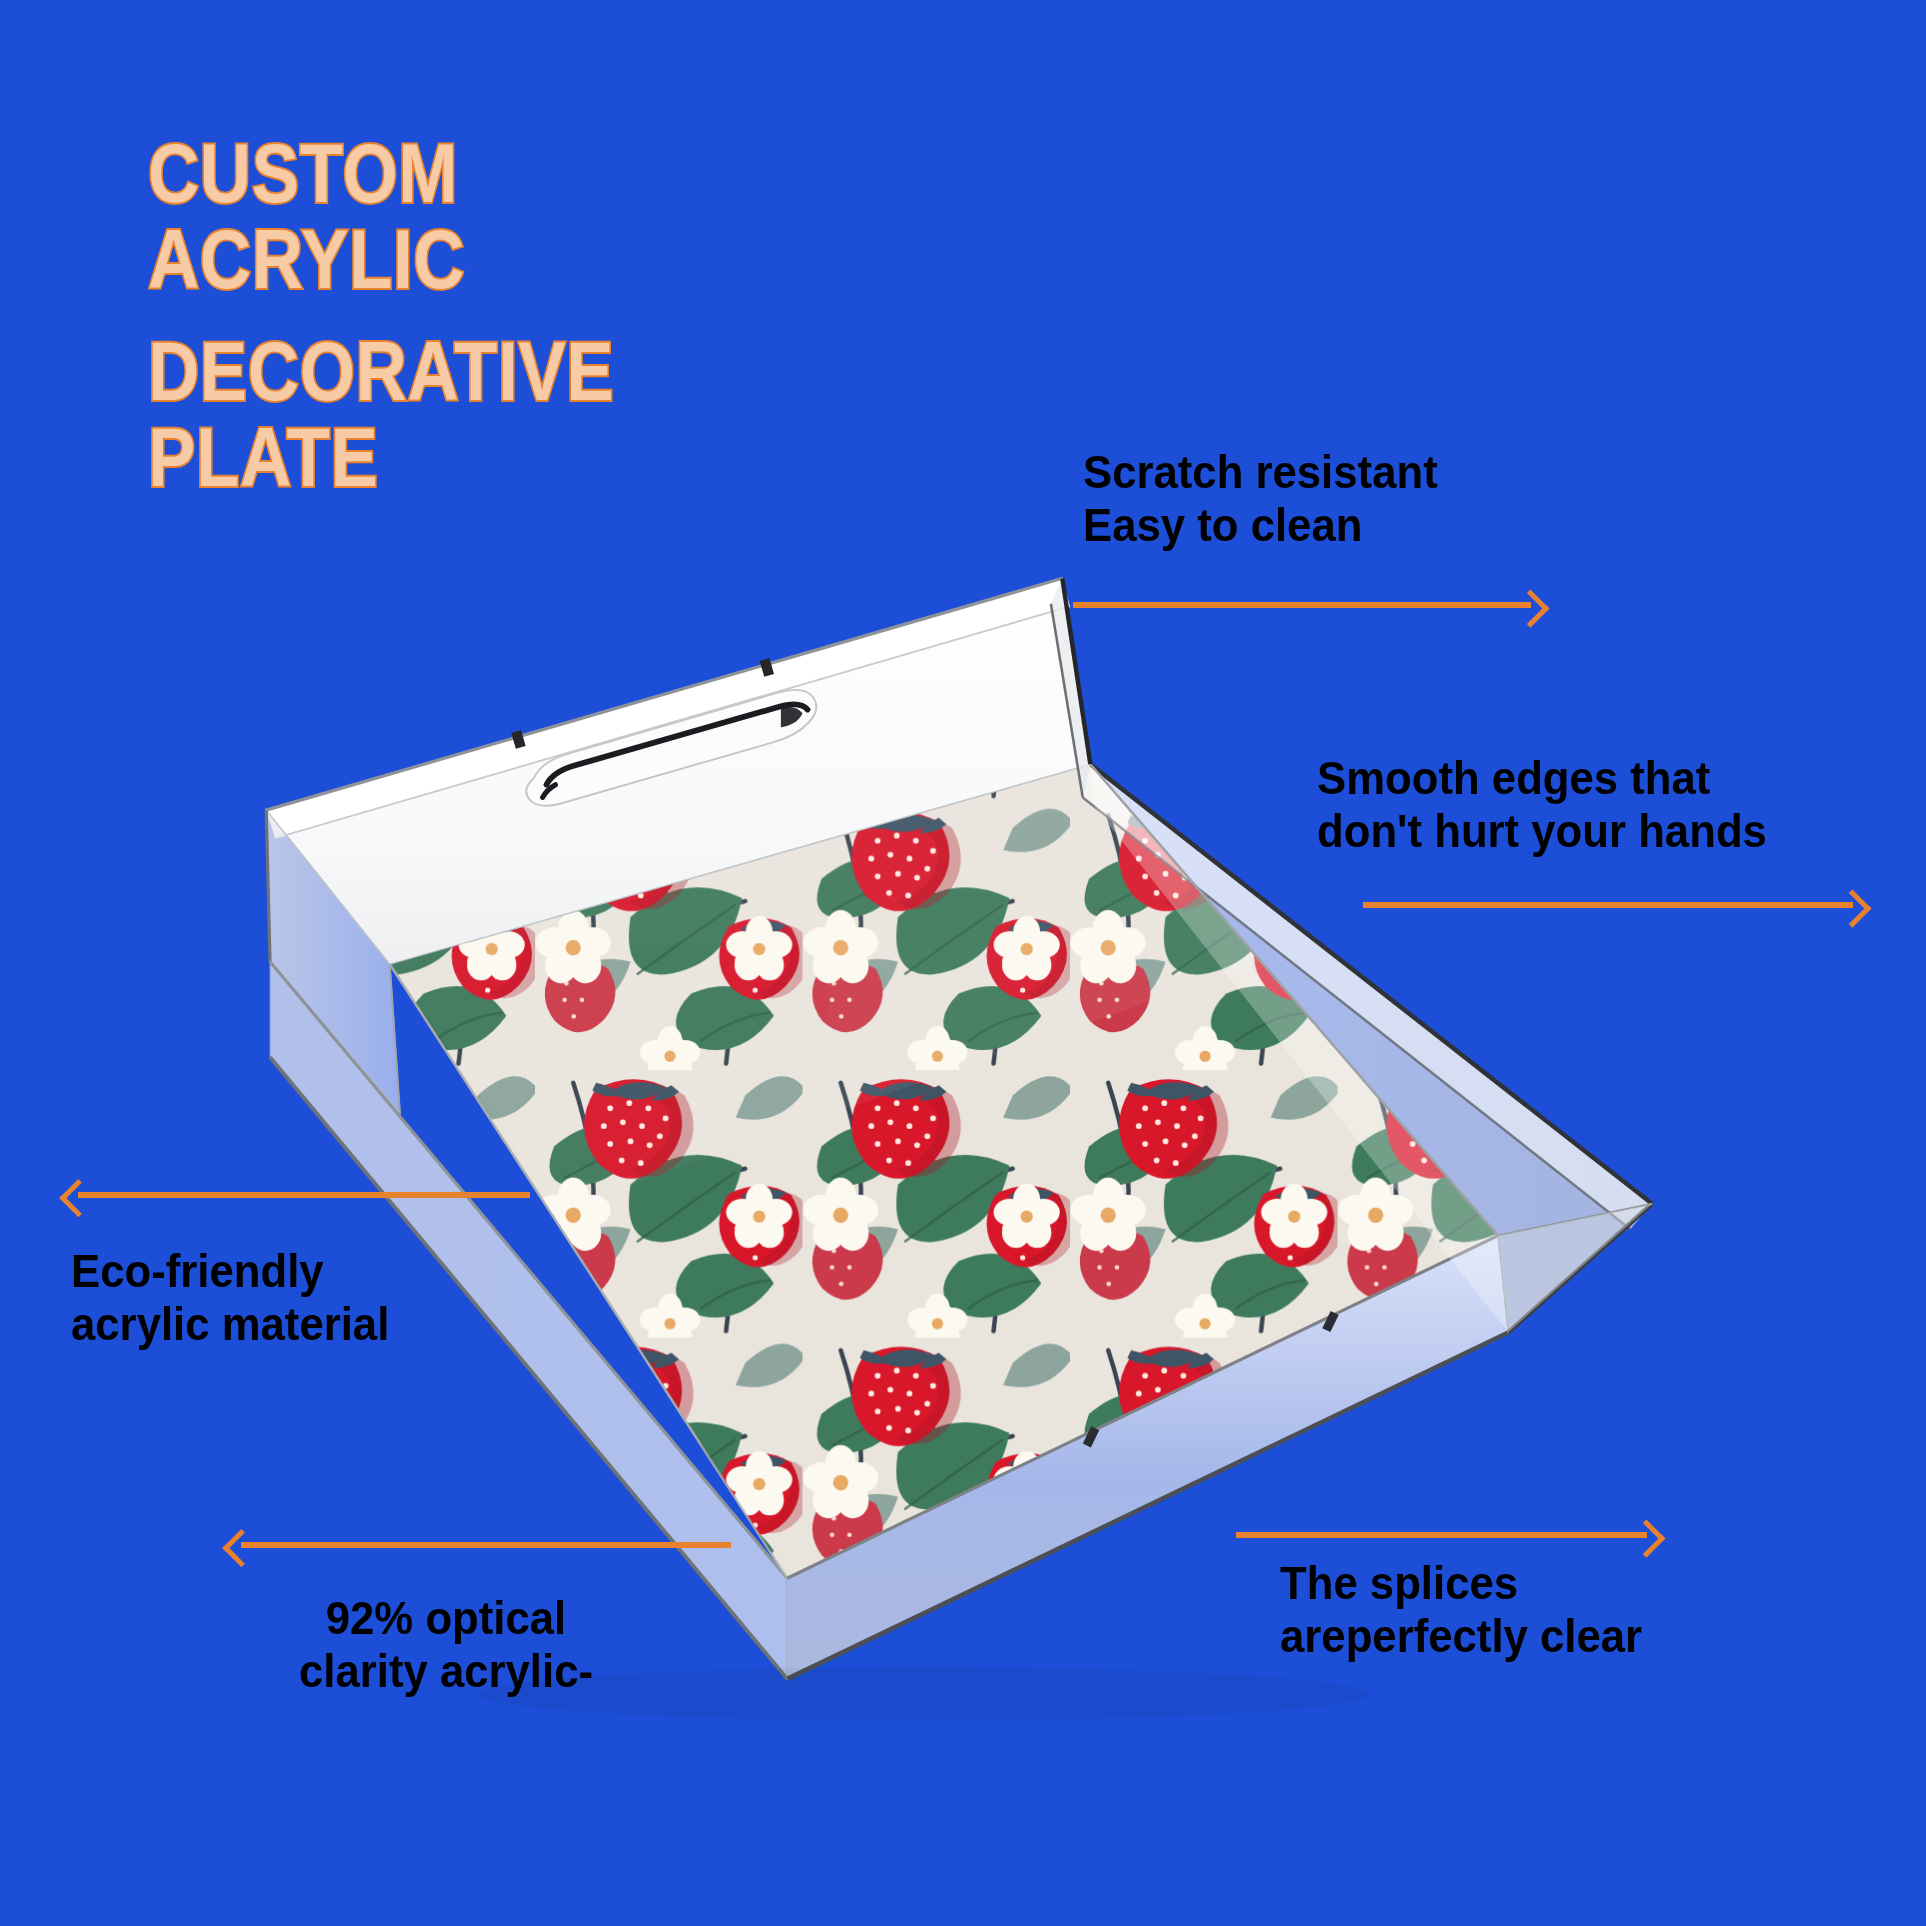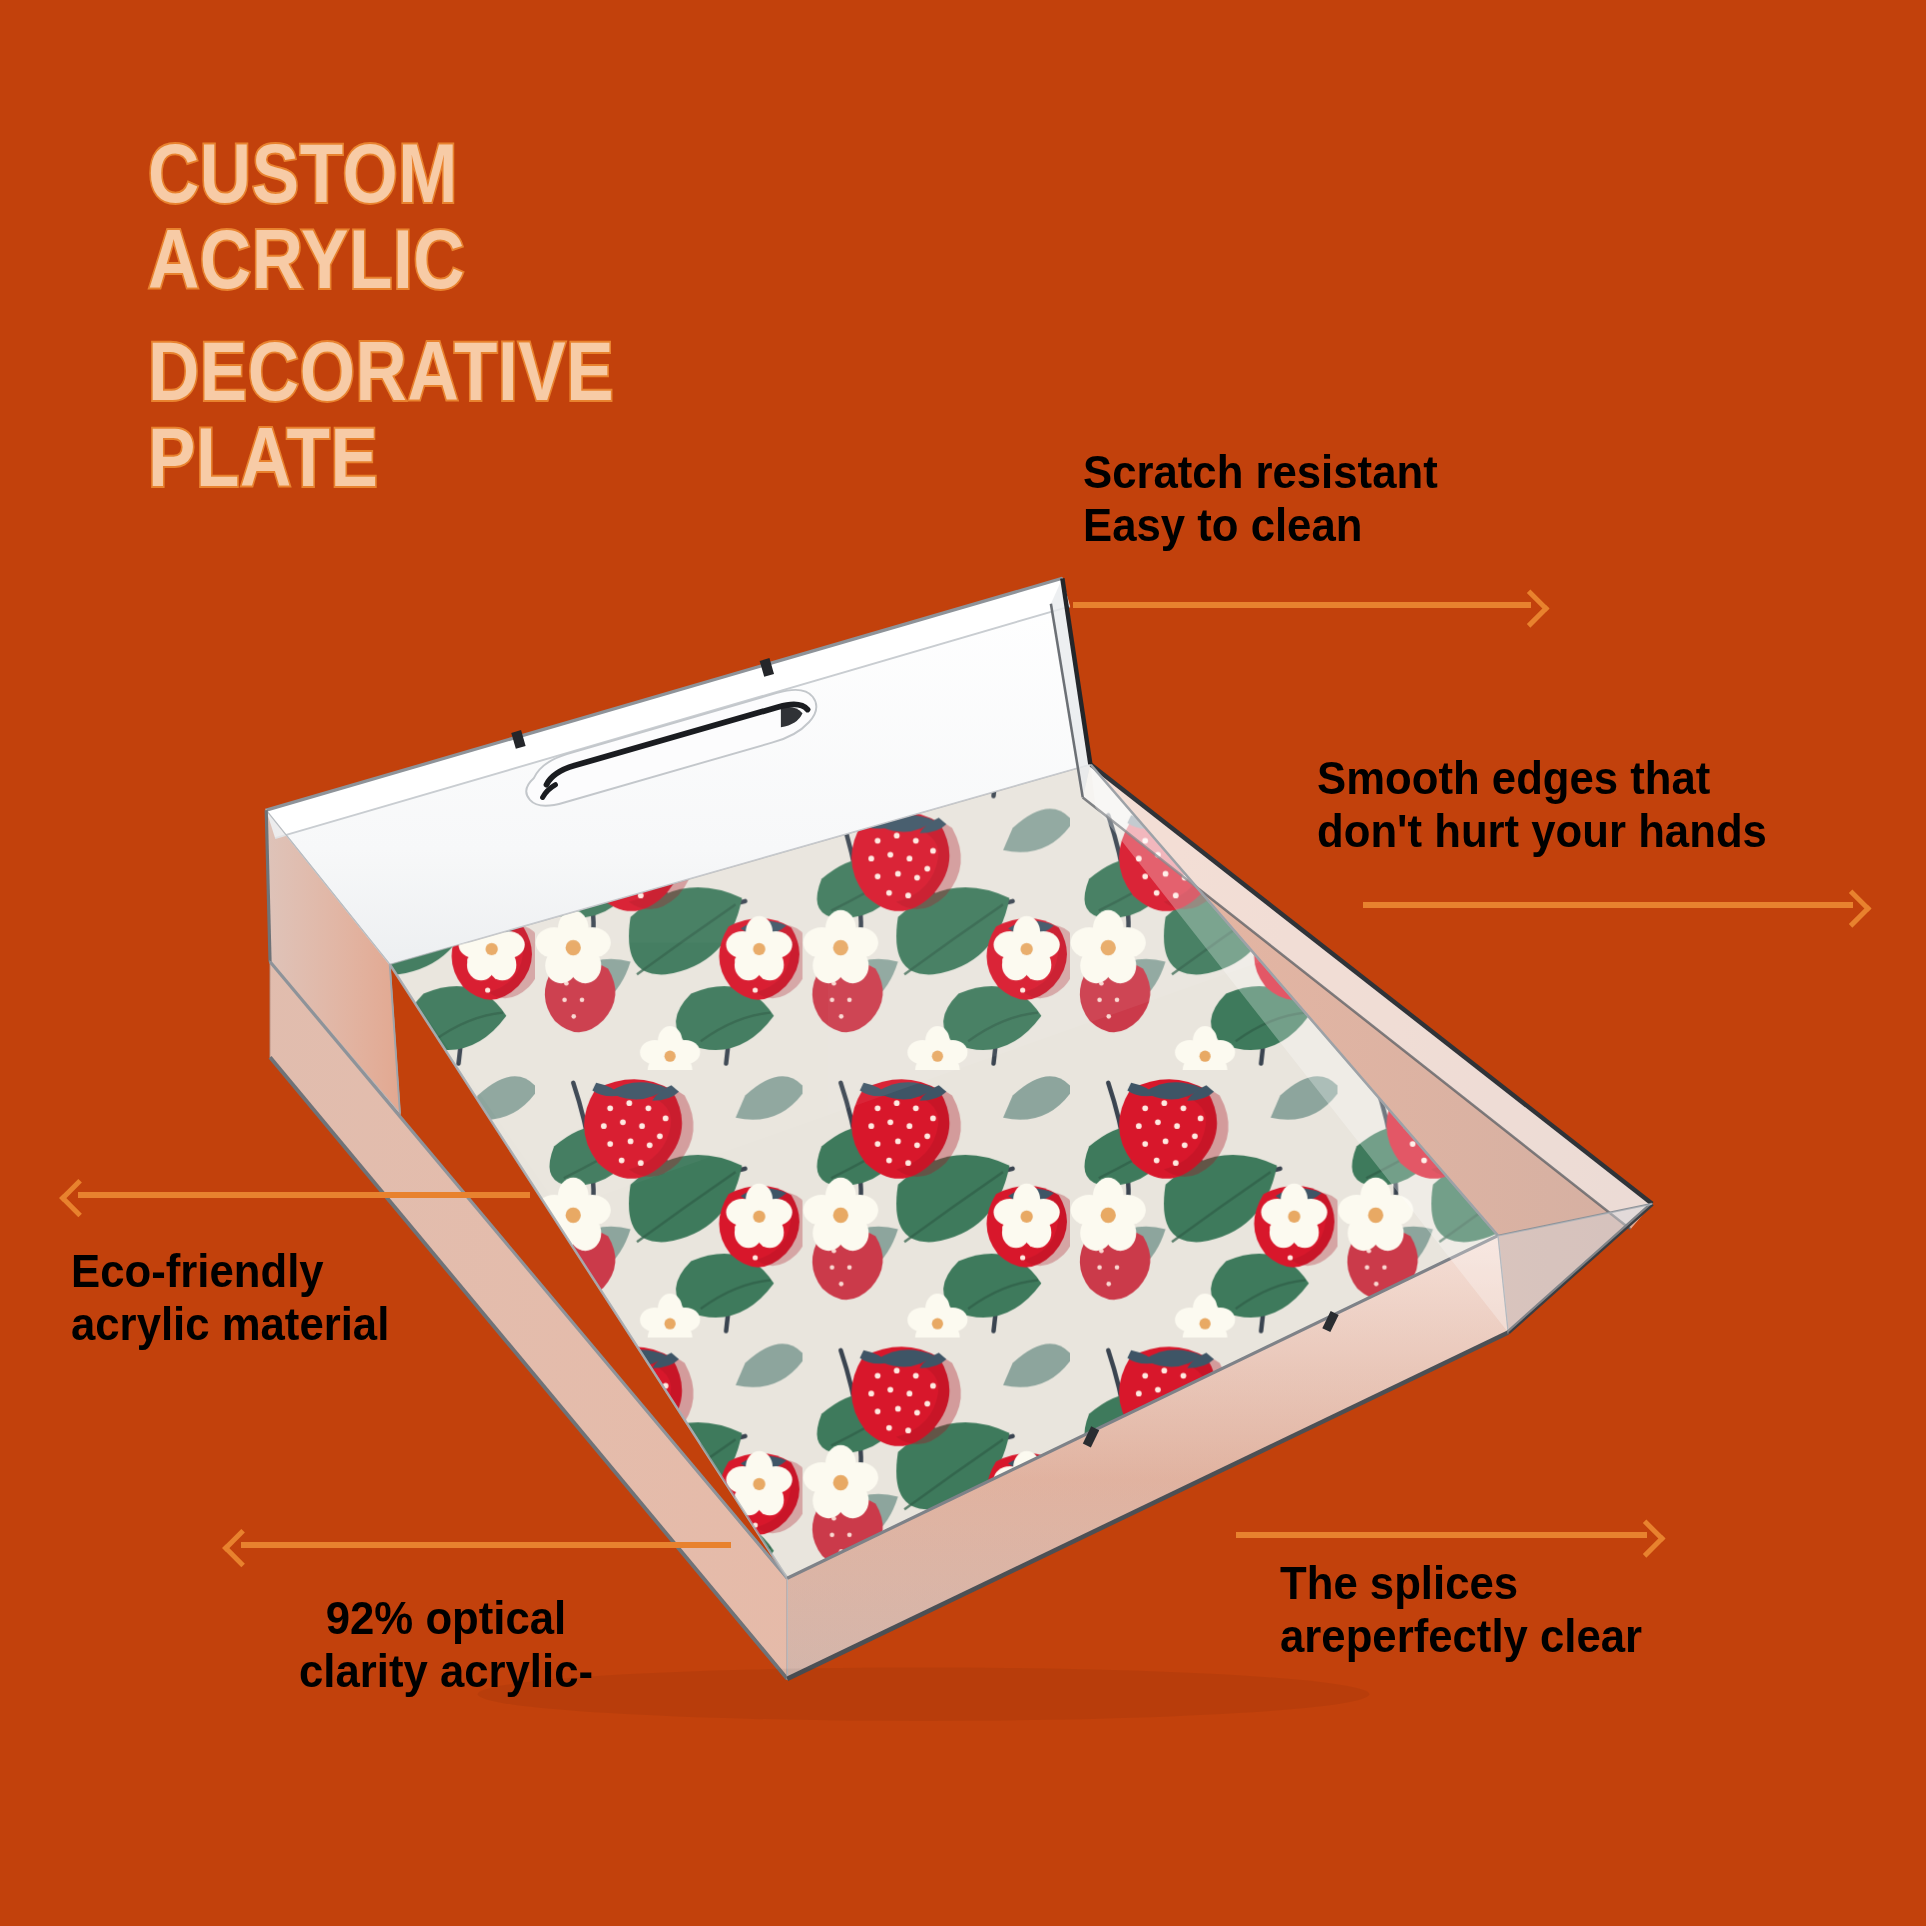--- a/index.html
+++ b/index.html
@@ -4,21 +4,21 @@
 <style>
   html, body {
     margin: 0;
     padding: 0;
     background: #ffffff;
   }
   #stage {
     position: relative;
     width: 1926px;
     height: 1926px;
-    background: #c2410c;
+    background: #1d4ed8;
     overflow: hidden;
     font-family: "Liberation Sans", sans-serif;
   }
 
   
   .title-block {
     position: absolute;
     left: 148px;
     top: 131px;
     width: 764px;

